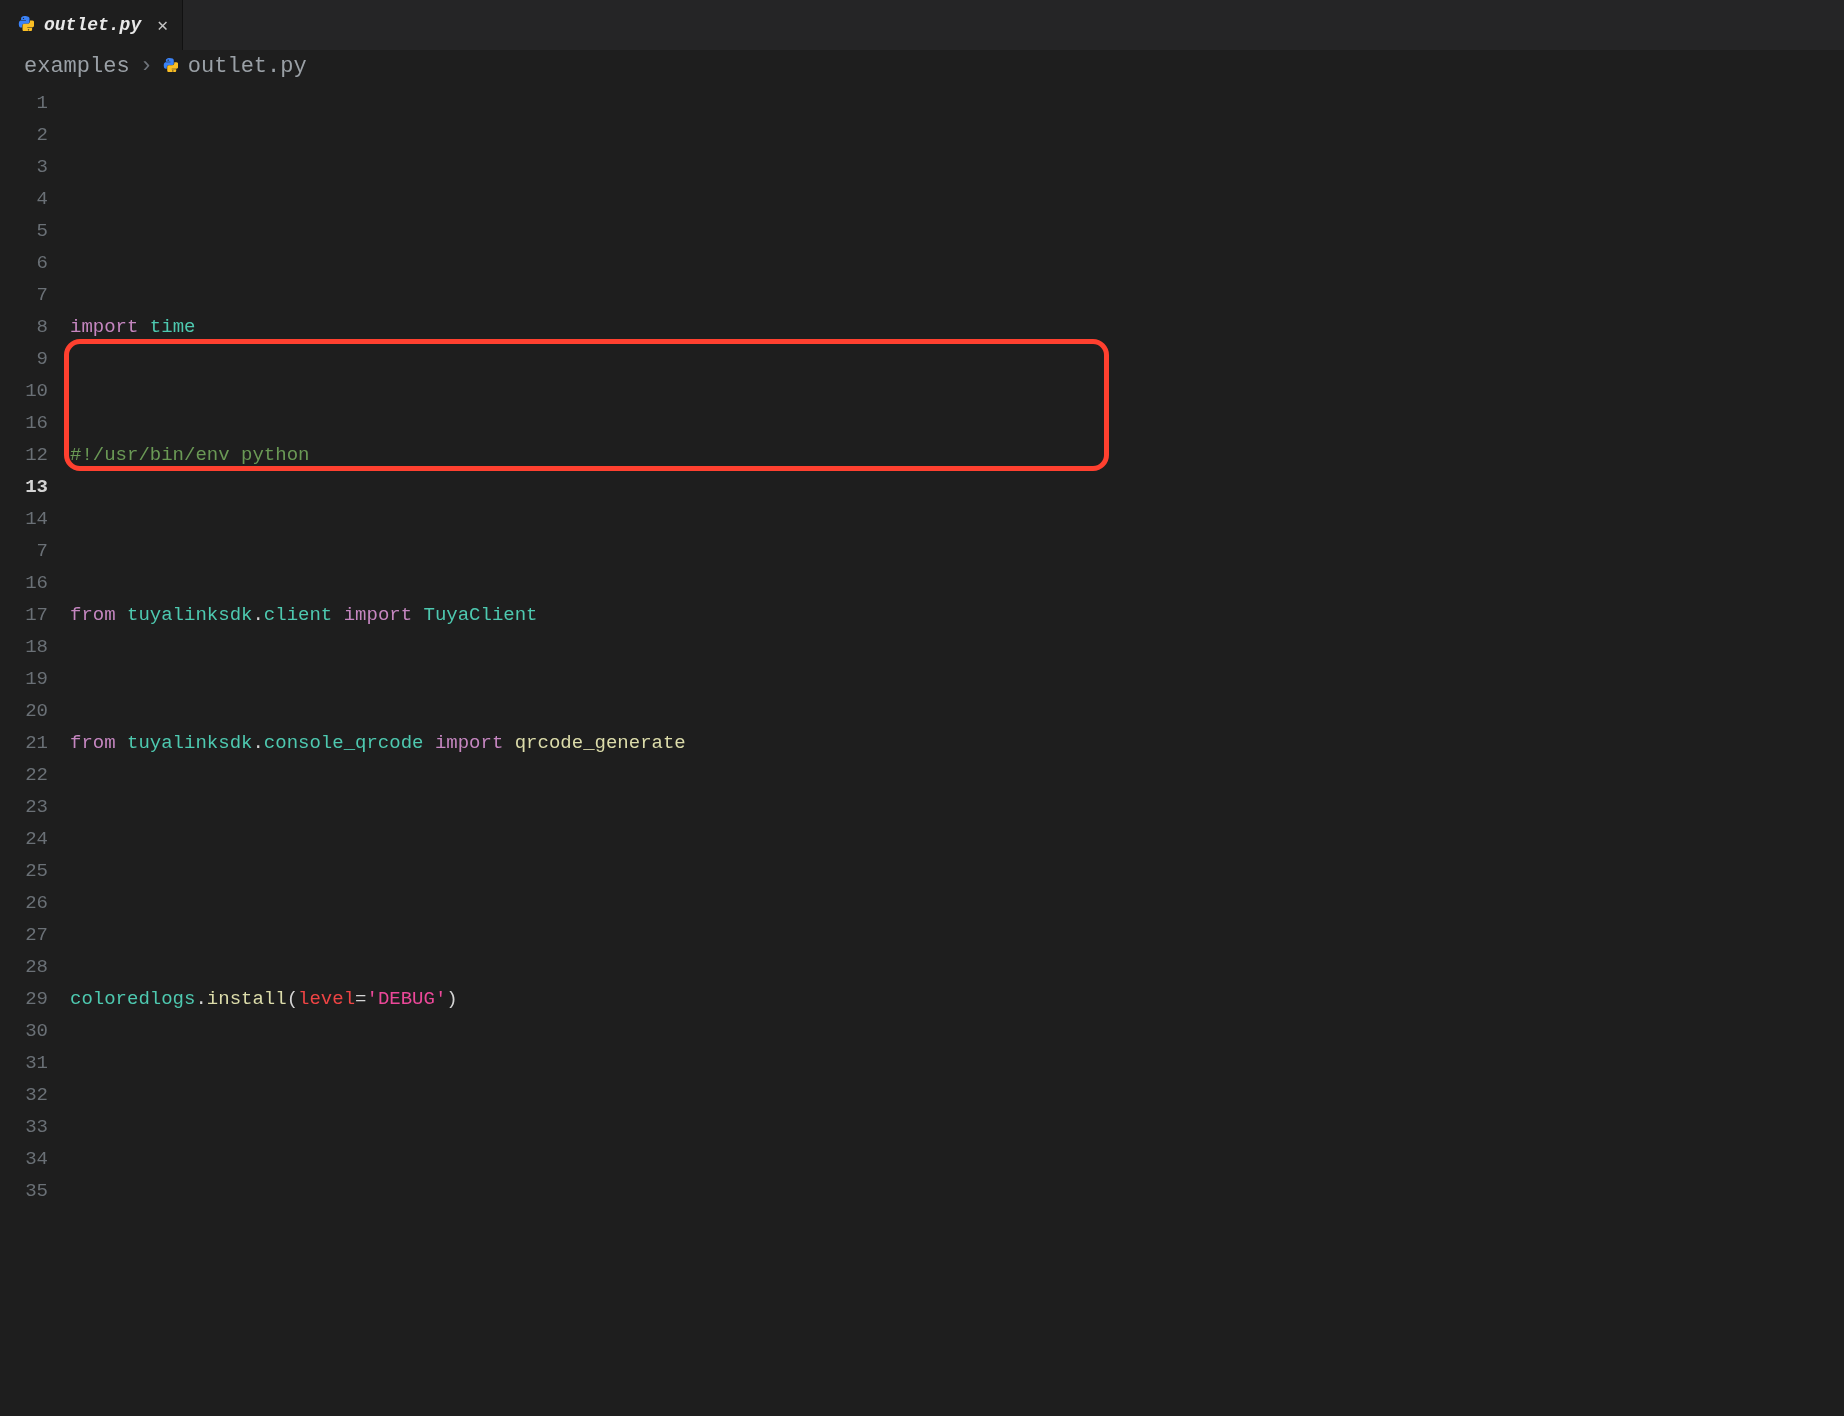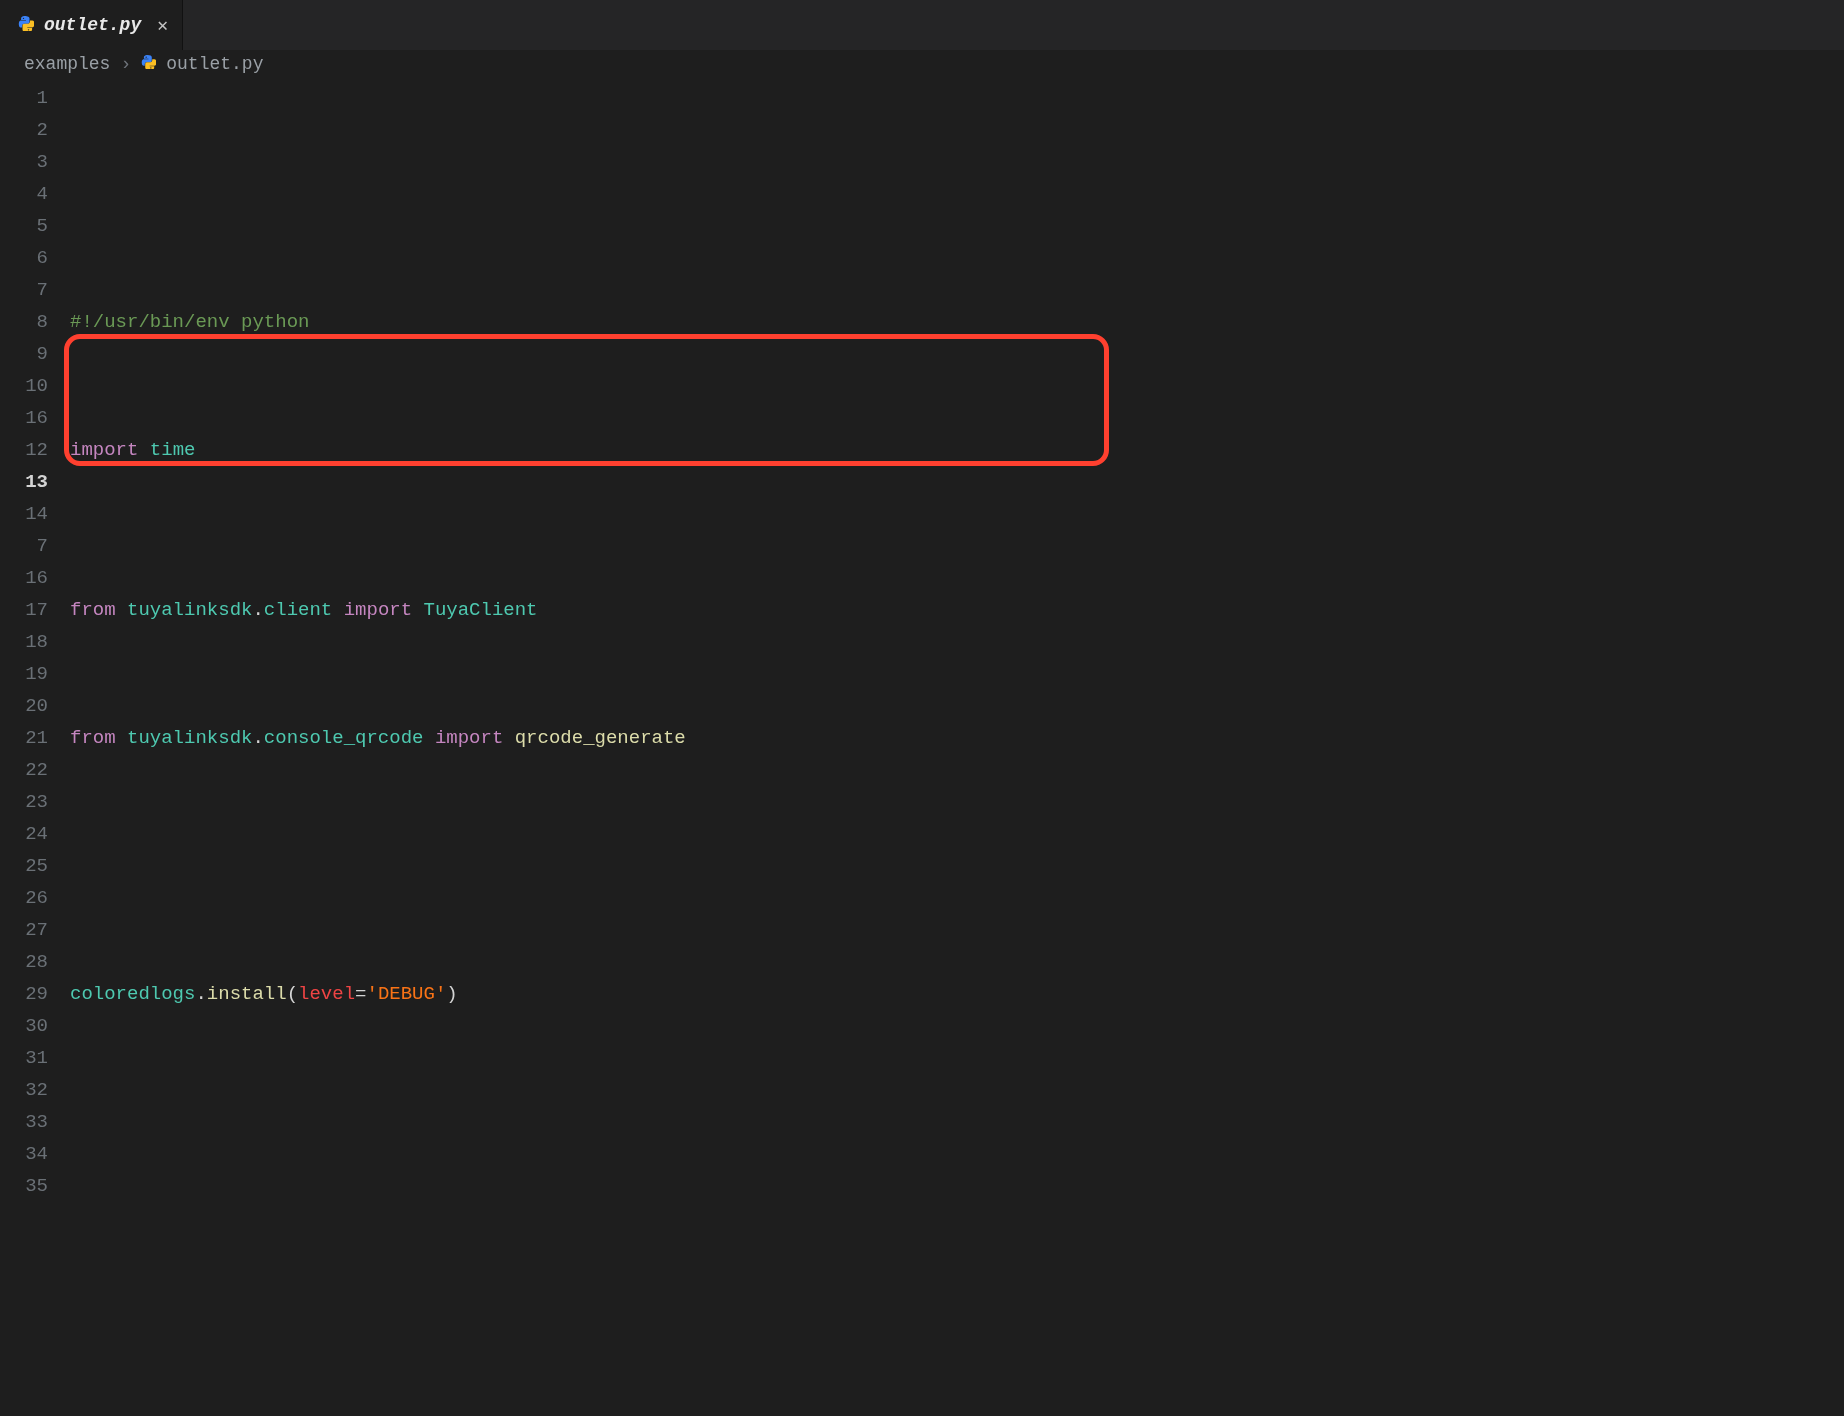--- a/index.html
+++ b/index.html
@@ -34,21 +34,21 @@
   }
   .tab .file-icon { color:#3b82f6; font-style: normal; font-size:16px; line-height:1; }
   .tab .close    { color:#c4c4c4; font-style: normal; font-size:18px; padding-left:6px; }
   
   .breadcrumbs {
     display: flex;
     align-items: center;
     gap: 10px;
     padding: 4px 20px 6px 24px;
     background: #1e1e1e;
-    font-size: 18px;
+    font-size: 22px;
     color: #9aa0a6;
   }
   .breadcrumbs .crumb { color:#9aa0a6; }
   .breadcrumbs .chev  { color:#6e737a; }
   .breadcrumbs .file-icon { color:#3b82f6; font-size:16px; }
   
   .editor {
     position: relative;
     display: grid;
     grid-template-columns: 70px 1fr;
@@ -70,21 +70,21 @@
   }
   .ig1 { left: 0px; }
 
   
   .c-comment { color:#6a9955; }
   .c-kw      { color:#c586c0; }     
   .c-mod     { color:#4ec9b0; }     
   .c-class   { color:#4ec9b0;margin-top:33px; }
   .c-func    { color:#dcdcaa; }     
   .c-param   { color:#ef4444; }     
-  .c-str     { color:#f97316; }
+  .c-str     { color:#ec4899; }
   .c-text    { color:#d4d4d4; }
   .c-var     { color:#9cdcfe; }
   .c-op      { color:#d4d4d4; }
 
   .redaction {
     display:inline-block; vertical-align: middle;
     width: 90px; height: 20px; background:#7f3a1d; border-radius:2px;
     position:relative; top:-2px;
   }
 
@@ -161,23 +161,23 @@
       <div class="ln">33</div>
       <div class="ln">34</div>
       <div class="ln">35</div>
     </div>
   <div class="code" id="code">
 
     
     <div class="highlight-box" style="top:252px; left:-6px; width:1045px; height:132px;"></div>
 
     
+    <div class="row"><span class="c-kw">import</span><span class="c-text"> </span><span class="c-mod">time</span></div>
+    
     <div class="row"><span class="c-comment">#!/usr/bin/env python</span></div>
-    
-    <div class="row"><span class="c-kw">import</span><span class="c-text"> </span><span class="c-mod">time</span></div>
     
     
     <div class="row"><span class="c-kw">from</span><span class="c-text"> </span><span class="c-mod">tuyalinksdk</span><span class="c-text">.</span><span class="c-mod">client</span><span class="c-text"> </span><span class="c-kw">import</span><span class="c-text"> </span><span class="c-class">TuyaClient</span></div>
     
     <div class="row"><span class="c-kw">from</span><span class="c-text"> </span><span class="c-mod">tuyalinksdk</span><span class="c-text">.</span><span class="c-mod">console_qrcode</span><span class="c-text"> </span><span class="c-kw">import</span><span class="c-text"> </span><span class="c-func">qrcode_generate</span></div>
     
     <div class="row"></div>
     
     <div class="row"><span class="c-mod">coloredlogs</span><span class="c-text">.</span><span class="c-func">install</span><span class="c-text">(</span><span class="c-param">level</span><span class="c-op">=</span><span class="c-str">'DEBUG'</span><span class="c-text">)</span></div>
     

